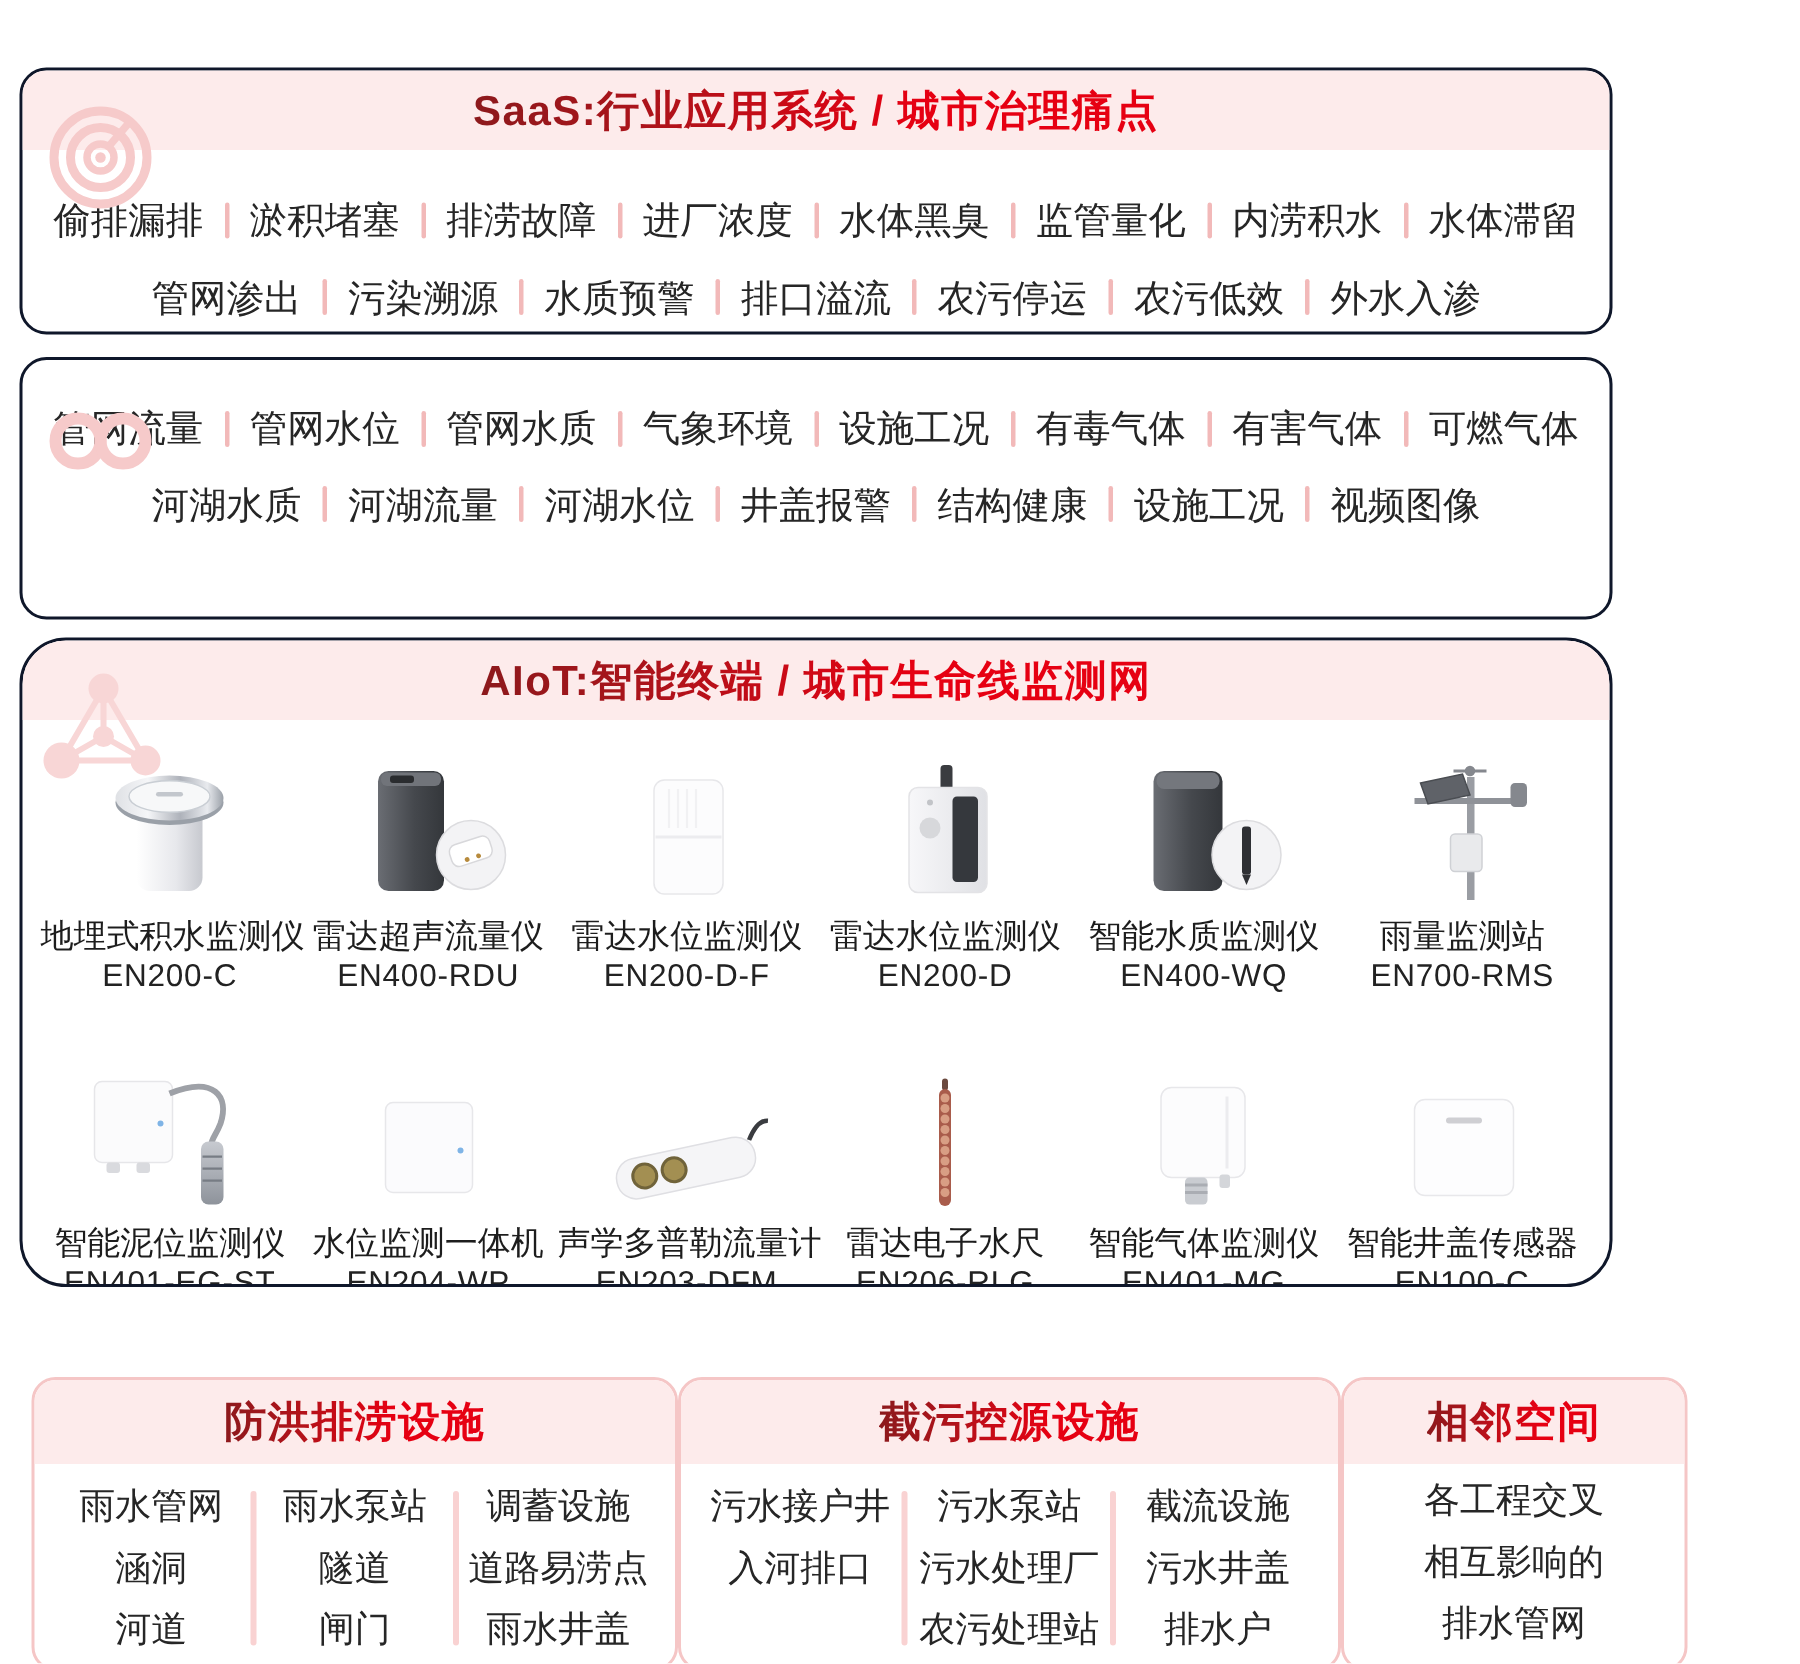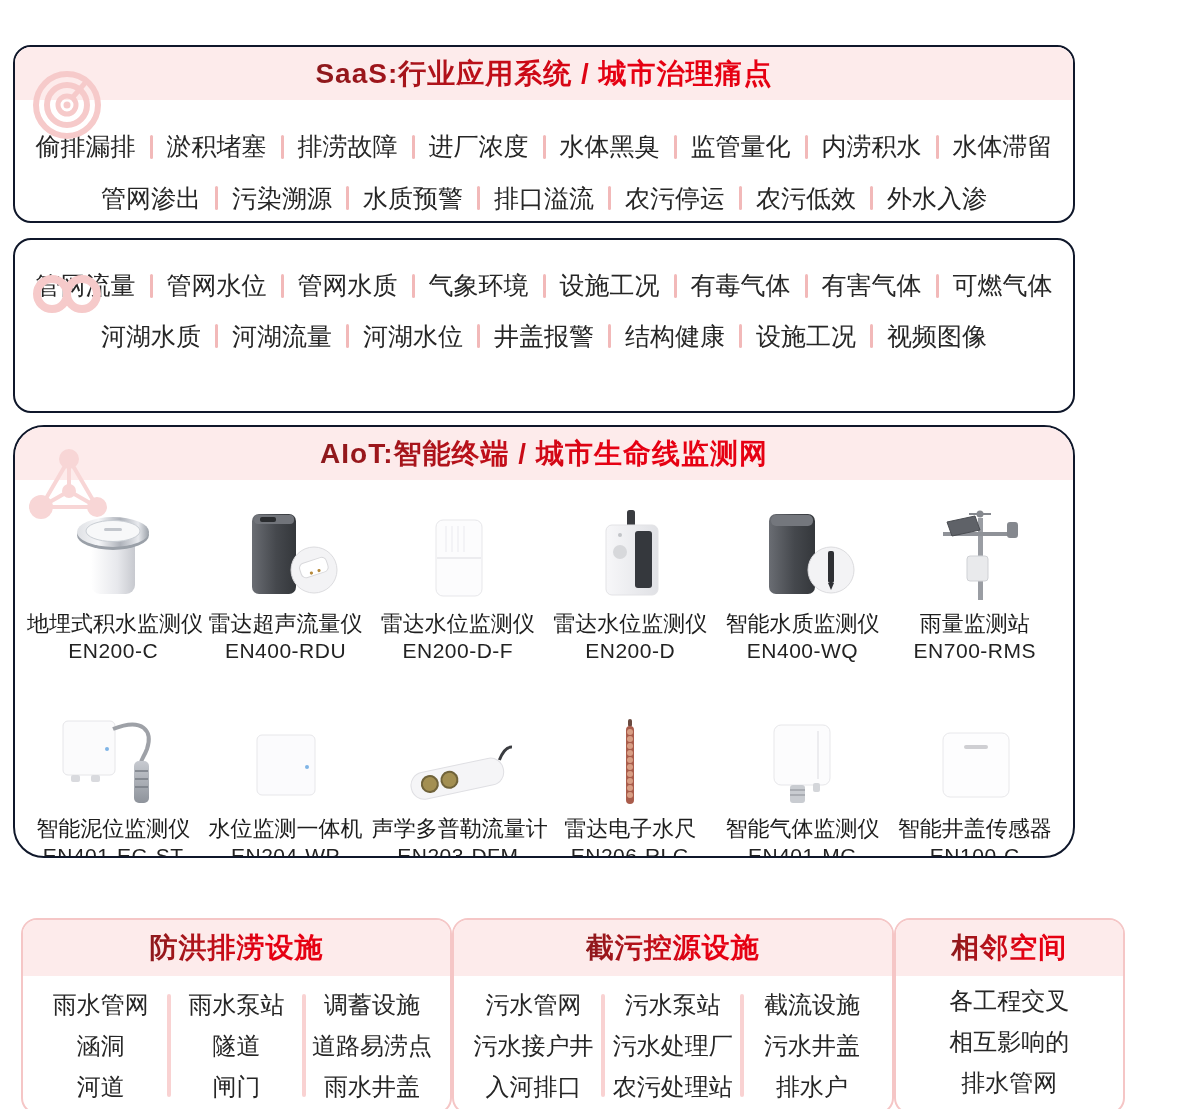--- a/index.html
+++ b/index.html
@@ -395,21 +395,20 @@
         </div>
       </div>
     </section>
 
     <section class="facility" style="width:447px;">
       <div class="band">
         <span class="band-title">截污控源设施</span>
       </div>
       <div class="fac-cols">
         <div class="fac-col">
-          <div class="fac-item">污水管网</div>
           <div class="fac-item">污水接户井</div>
           <div class="fac-item">入河排口</div>
         </div>
         <div class="fac-divider"></div>
         <div class="fac-col">
           <div class="fac-item">污水泵站</div>
           <div class="fac-item">污水处理厂</div>
           <div class="fac-item">农污处理站</div>
         </div>
         <div class="fac-divider"></div>

